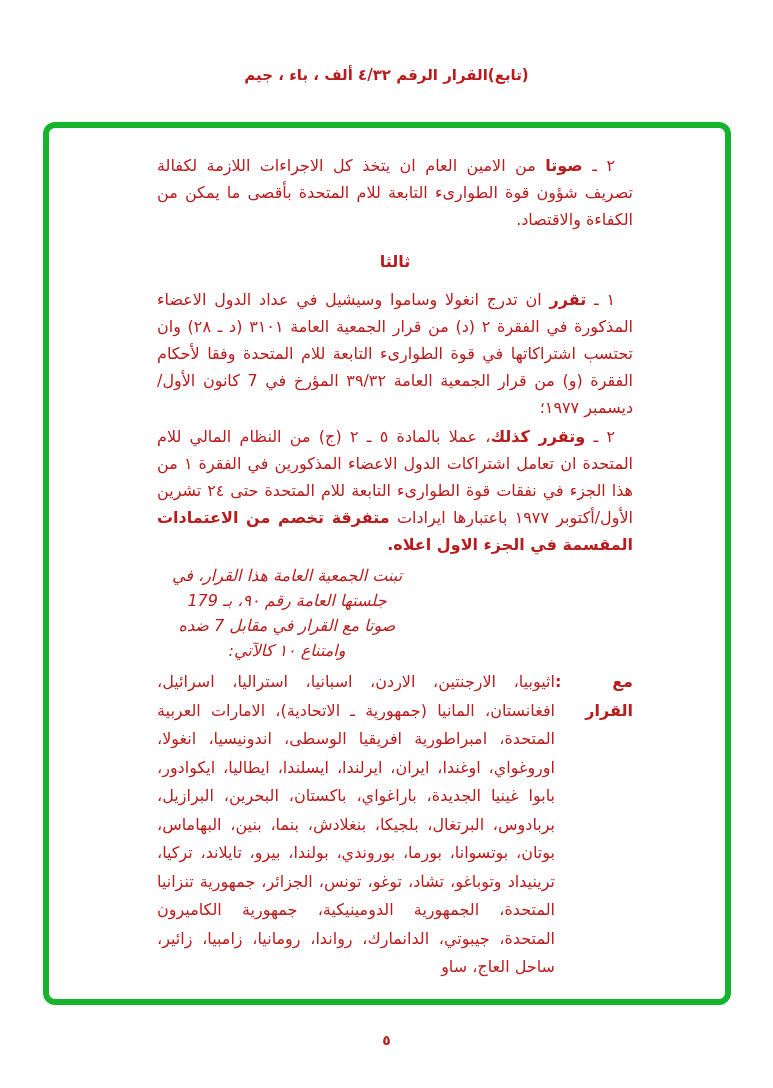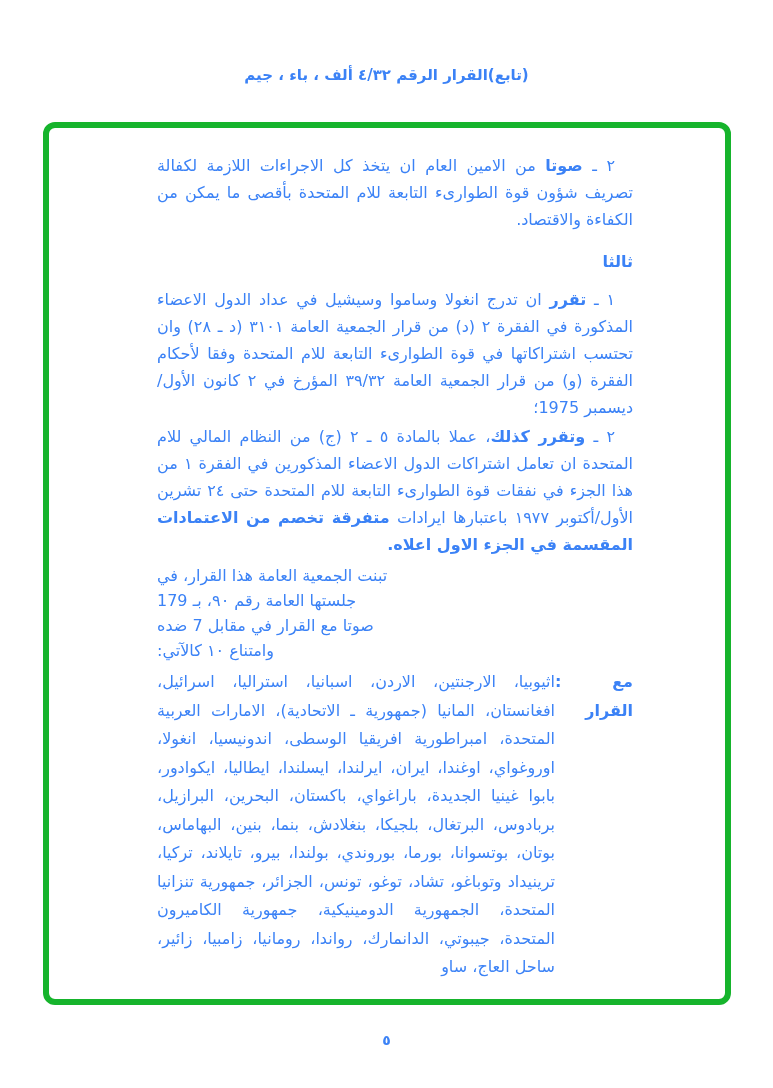--- a/index.html
+++ b/index.html
@@ -1,39 +1,39 @@
 <!DOCTYPE html>
 <html lang="ar"><head>
 <meta charset="utf-8">
 <style>
   html,body{margin:0;padding:0;background:#ffffff;}
   .page{
     position:relative;width:773px;height:1088px;background:#ffffff;
-    font-family:"DejaVu Sans",sans-serif;color:#3b82f6;overflow:hidden;
+    font-family:"DejaVu Sans",sans-serif;color:#b91c1c;overflow:hidden;
   }
   .header{position:absolute;top:66px;left:0;width:773px;text-align:center;direction:rtl;}
   .header-title{font-size:15px;font-weight:bold;letter-spacing:0;}
   .header-source{font-size:10.5px;font-weight:bold;margin-top:7px;white-space:nowrap;}
   .doc-frame{
     position:absolute;left:43px;top:122px;width:688px;height:883px;
     box-sizing:border-box;border:6px solid #16b42c;border-radius:12px;
     overflow:hidden;background:#ffffff;
   }
   .doc-content{
     box-sizing:border-box;width:100%;height:100%;
     padding:24px 92px 0 108px;direction:rtl;
     font-size:16px;line-height:27px;text-align:justify;
   }
   .para{margin:0 0 2px 0;text-indent:18px;}
   .b{font-weight:bold;}
   .section-heading{
-    font-weight:bold;margin:15px 0 11px 0;text-indent:0;
+    text-align:center;font-weight:bold;margin:15px 0 11px 0;text-indent:0;
   }
   .adoption{
-    width:260px;margin:5px auto 5px 0;text-align:left;line-height:25px;
+    width:260px;margin:5px auto 5px 0;text-align:center;line-height:25px;font-style:italic;
   }
   .adoption-line{white-space:nowrap;}
   .vote-row{display:flex;align-items:flex-start;margin-top:3px;}
   .vote-label{
     width:78px;flex:0 0 78px;display:flex;justify-content:space-between;
     font-weight:bold;line-height:28.5px;
   }
   .vote-countries{flex:1 1 auto;text-align:justify;line-height:28.5px;}
   .footer{position:absolute;top:1030px;left:0;width:773px;text-align:center;}
   .page-number{font-size:14px;font-weight:bold;}
@@ -47,21 +47,21 @@
     <div class="header-title">(تابع)القرار الرقم  ٤/٣٢ ألف ، باء ، جيم</div>
   </div>
 
   <div class="doc-frame">
     <div class="doc-content">
 
       <p class="para"><span>٢ ـ </span><span class="b">صوتا</span><span> من الامين العام ان يتخذ كل الاجراءات اللازمة لكفالة تصريف شؤون قوة الطوارىء التابعة للام المتحدة بأقصى ما يمكن من الكفاءة والاقتصاد.</span></p>
 
       <p class="para section-heading">ثالثا</p>
 
-      <p class="para"><span>١ ـ </span><span class="b">تقرر</span><span> ان تدرج انغولا وساموا وسيشيل في عداد الدول الاعضاء المذكورة في الفقرة ٢ (د) من قرار الجمعية العامة ٣١٠١ (د ـ ٢٨) وان تحتسب اشتراكاتها في قوة الطوارىء التابعة للام المتحدة وفقا لأحكام الفقرة (و) من قرار الجمعية العامة ٣٩/٣٢ المؤرخ في ٢ كانون الأول/ ديسمبر 1975؛</span></p>
+      <p class="para"><span>١ ـ </span><span class="b">تقرر</span><span> ان تدرج انغولا وساموا وسيشيل في عداد الدول الاعضاء المذكورة في الفقرة ٢ (د) من قرار الجمعية العامة ٣١٠١ (د ـ ٢٨) وان تحتسب اشتراكاتها في قوة الطوارىء التابعة للام المتحدة وفقا لأحكام الفقرة (و) من قرار الجمعية العامة ٣٩/٣٢ المؤرخ في 7 كانون الأول/ ديسمبر ١٩٧٧؛</span></p>
 
       <p class="para"><span>٢ ـ </span><span class="b">وتقرر كذلك</span><span>، عملا بالمادة ٥ ـ ٢ (ج) من النظام المالي للام المتحدة ان تعامل اشتراكات الدول الاعضاء المذكورين في الفقرة ١ من هذا الجزء في نفقات قوة الطوارىء التابعة للام المتحدة حتى ٢٤ تشرين الأول/أكتوبر ١٩٧٧ باعتبارها ايرادات </span><span class="b">متفرقة تخصم من الاعتمادات المقسمة في الجزء الاول اعلاه.</span></p>
 
       <div class="adoption">
         <div class="adoption-line">تبنت الجمعية العامة هذا القرار، في</div>
         <div class="adoption-line">جلستها العامة رقم ٩٠، بـ 179</div>
         <div class="adoption-line">صوتا مع القرار في مقابل 7 ضده</div>
         <div class="adoption-line">وامتناع ١٠ كالآتي:</div>
       </div>
 

